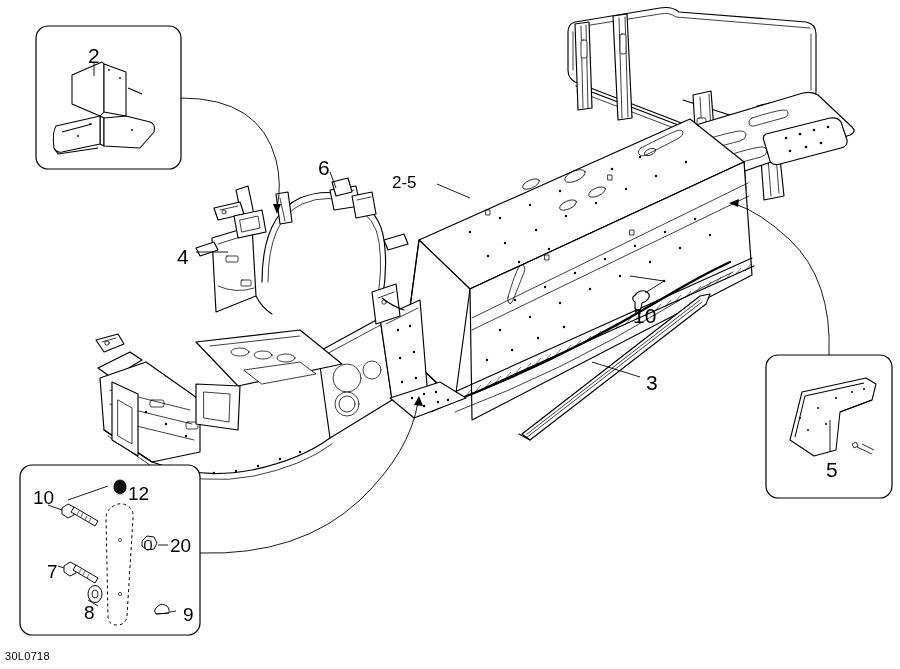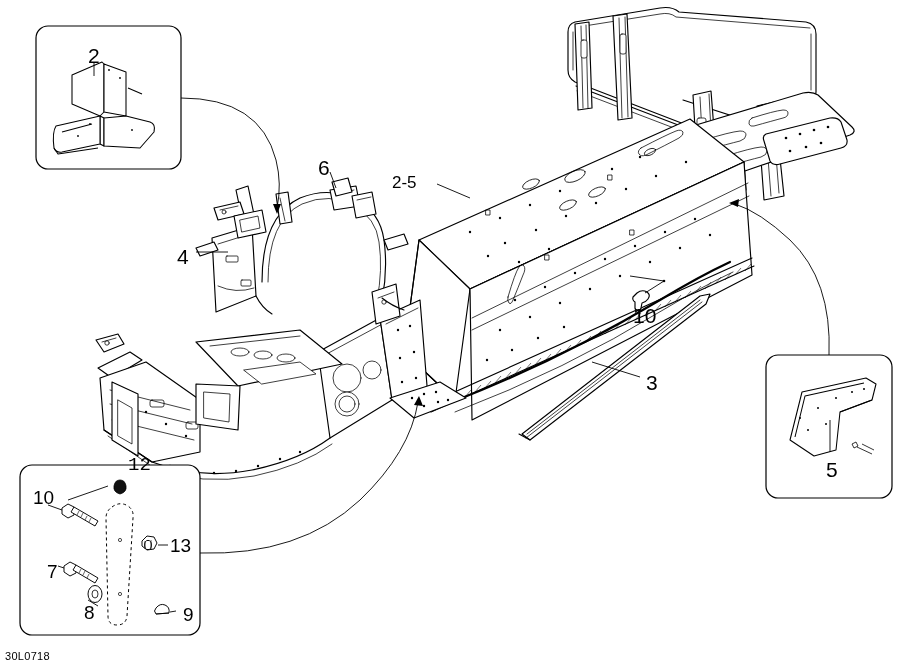--- a/index.html
+++ b/index.html
@@ -509,21 +509,21 @@
   <div class="lbl lbl-num" style="left:318px;top:157px;">6</div>
 
   <div class="lbl lbl-num-sm" style="left:47px;top:562px;">7</div>
 
   <div class="lbl lbl-num-sm" style="left:84px;top:603px;">8</div>
 
   <div class="lbl lbl-num-sm" style="left:183px;top:605px;">9</div>
 
   <div class="lbl lbl-num-sm" style="left:33px;top:488px;">10</div>
 
-  <div class="lbl lbl-num-sm" style="left:170px;top:536px;">13</div>
-
-  <div class="lbl lbl-num-sm" style="left:128px;top:456px;font-family:Liberation Mono, monospace;">12</div>
+  <div class="lbl lbl-num-sm" style="left:170px;top:536px;">20</div>
+
+  <div class="lbl lbl-num-sm" style="left:128px;top:484px;">12</div>
 
   <div class="lbl lbl-num" style="left:633px;top:305px;">10</div>
 
   <div class="footer-code">30L0718</div>
 
 </div>
 
 </body></html>

